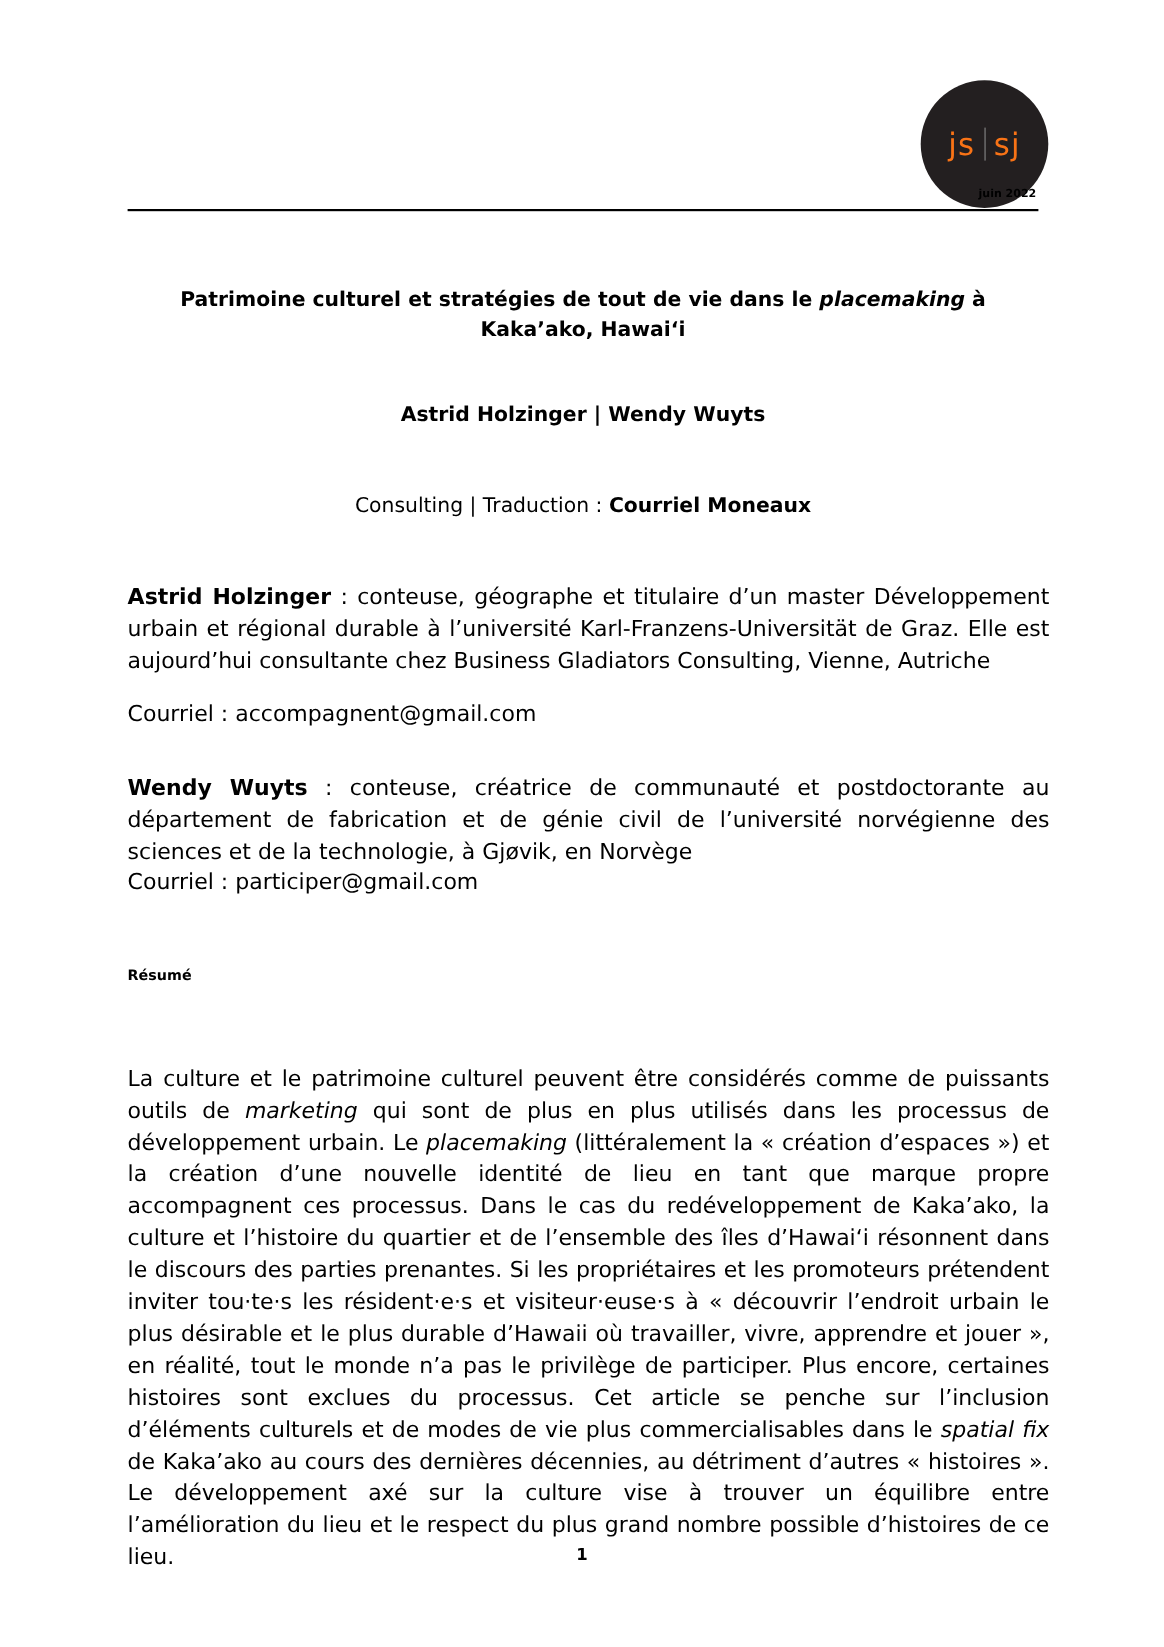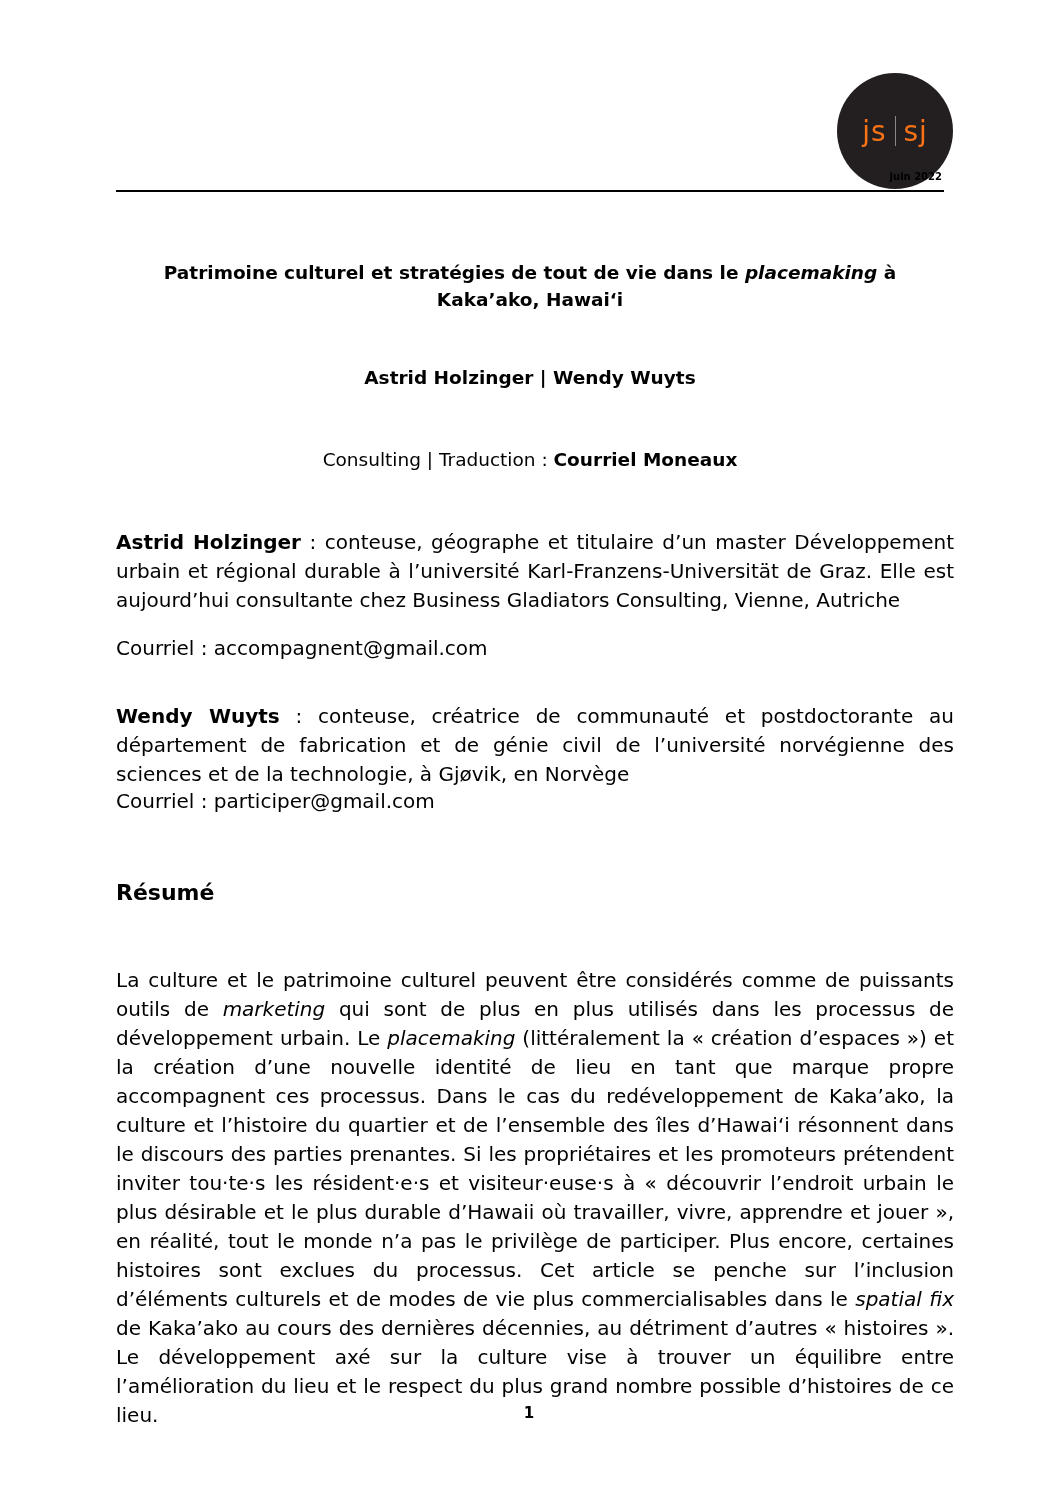--- a/index.html
+++ b/index.html
@@ -39,21 +39,21 @@
   .body {
     position: absolute; left: 116px; width: 838px; font-size: 20px; line-height: 29px;
     text-align: justify;
   }
   .body b { font-weight: bold; }
   .body em { font-style: italic; }
   .bio1 { top: 528px; }
   .mail1 { top: 634px; }
   .bio2 { top: 681px; margin-top: 21px; }
   .mail2 { top: 787px; }
-  .resume-h { position: absolute; left: 116px; top: 880px; font-weight: bold; font-size: 22px; }
+  .resume-h { position: absolute; left: 116px; top: 880px; font-weight: bold; font-size: 13px; }
   .abstract { top: 966px; }
   .pagenum { position: absolute; left: 0; width: 1058px; top: 1404px; text-align: center; font-weight: bold; font-size: 15px; }
 </style>
 </head>
 <body>
 
 <div class="logo">
   <div class="logo-text">
     <span>js</span>
     <span class="logo-sep"></span>

